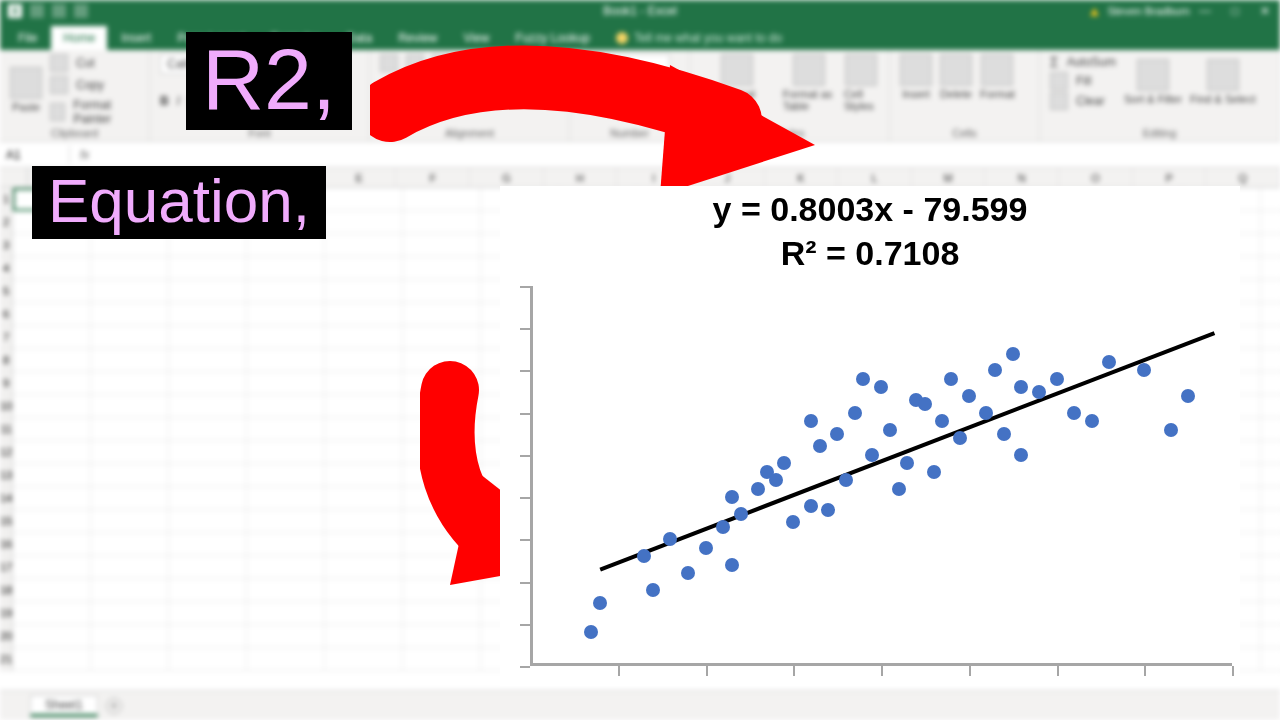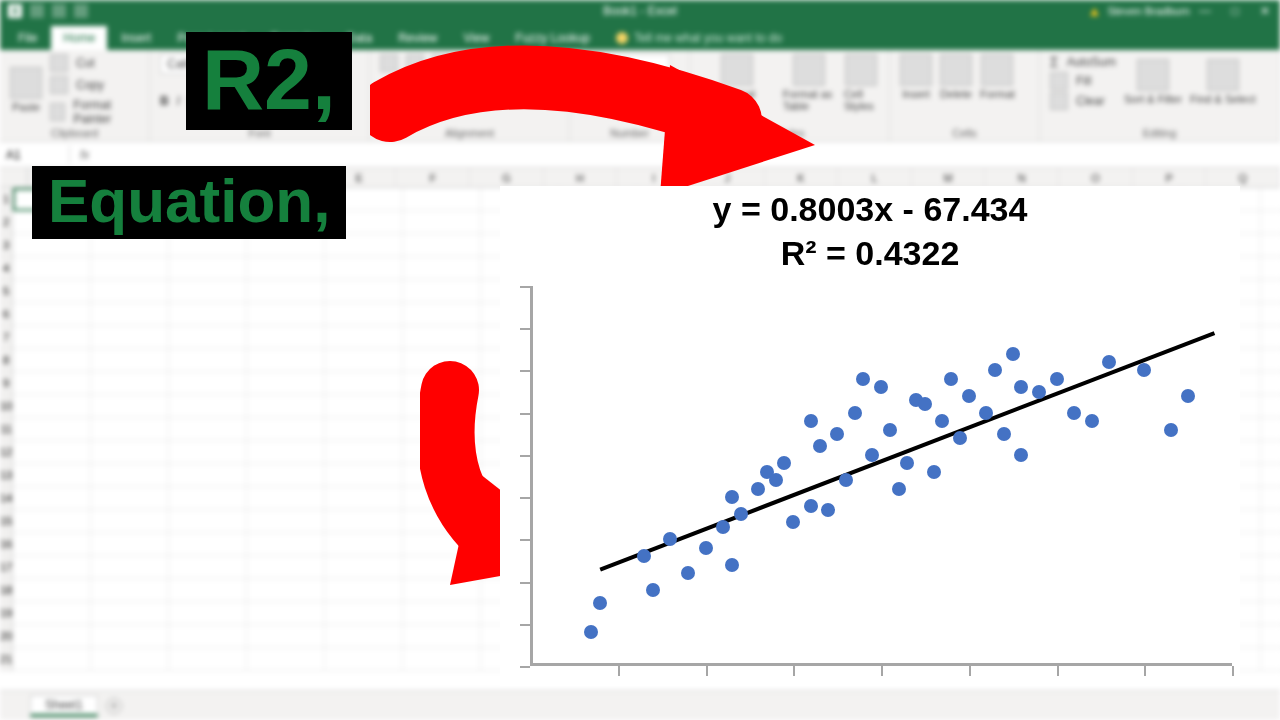--- a/index.html
+++ b/index.html
@@ -45,21 +45,21 @@
   .cellrow { display:flex; height:23px;}
   .cell { width:78px; border-right:1px solid #e8e8e8; border-bottom:1px solid #e8e8e8;}
   .cell.first { border:2px solid #217346; }
   
   .sheetfoot { position:absolute; left:0; right:0; bottom:0; height:30px; background:#f3f2f1; border-top:1px solid #d6d6d6; display:flex; align-items:center; font-size:12px; color:#444; padding-left:30px; gap:8px;}
   .sheetfoot .stab { background:#fff; border:1px solid #ccc; border-bottom:3px solid #217346; padding:2px 14px;}
   .sheetfoot .plus { width:16px;height:16px;border:1px solid #aaa; border-radius:50%; display:flex;align-items:center;justify-content:center; font-size:12px; color:#666;}
 
   
   .overlay { position:absolute; inset:0;}
-  .biglabel { position:absolute; background:#000; color:#15803d; font-weight:700; padding:2px 16px 6px 16px; line-height:1.05;}
+  .biglabel { position:absolute; background:#000; color:#f0abfc; font-weight:400; padding:2px 16px 6px 16px; line-height:1.05;}
   .lbl1 { left:186px; top:32px; font-size:86px;}
   .lbl2 { left:32px; top:166px; font-size:62px;}
   .lbl3 { left:32px; top:302px; font-size:88px;}
   .lbl4 { left:82px; top:444px; color:#fff; font-weight:700; font-size:90px;}
 
   .chart { position:absolute; left:500px; top:186px; width:740px; height:500px; background:#fff;}
   .eq { position:absolute; left:50%; transform:translateX(-50%); top:4px; width:100%; text-align:center; font-weight:700; font-size:34px;}
   .eq2 { top:48px; font-size:34px;}
   .plot { position:absolute; left:30px; top:100px; right:8px; bottom:20px;}
   .yaxis { position:absolute; left:0; top:0; bottom:0; width:0; border-left:3px solid #a6a6a6;}
@@ -713,22 +713,22 @@
     </svg>
   </div>
   <div class="arrow" style="left:420px; top:360px;">
     <svg width="200" height="230" viewBox="0 0 200 230">
       <path d="M 30 30 Q 10 130 80 185" stroke="#ff0000" stroke-width="58" fill="none" stroke-linecap="round"></path>
       <path d="M 55 110 L 170 200 L 30 225 Z" fill="#ff0000"></path>
     </svg>
   </div>
 
   <div class="chart">
-    <div class="eq">y = 0.8003x - 67.434</div>
-    <div class="eq eq2">R² = 0.4322</div>
+    <div class="eq">y = 0.8003x - 79.599</div>
+    <div class="eq eq2">R² = 0.7108</div>
     <div class="plot">
       <div class="yaxis"></div>
       <div class="xaxis"></div>
       <svg class="trend">
           <line x1="70.2" y1="283.56697777777777" x2="684.4499999999999" y2="47.0338666666666" stroke="#000" stroke-width="4" id="trendline"></line>
         </svg>
     <div class="ytick" style="top: 380px;"></div>
         <div class="ytick" style="top: 337.778px;"></div>
         <div class="ytick" style="top: 295.556px;"></div>
         <div class="ytick" style="top: 253.333px;"></div>

